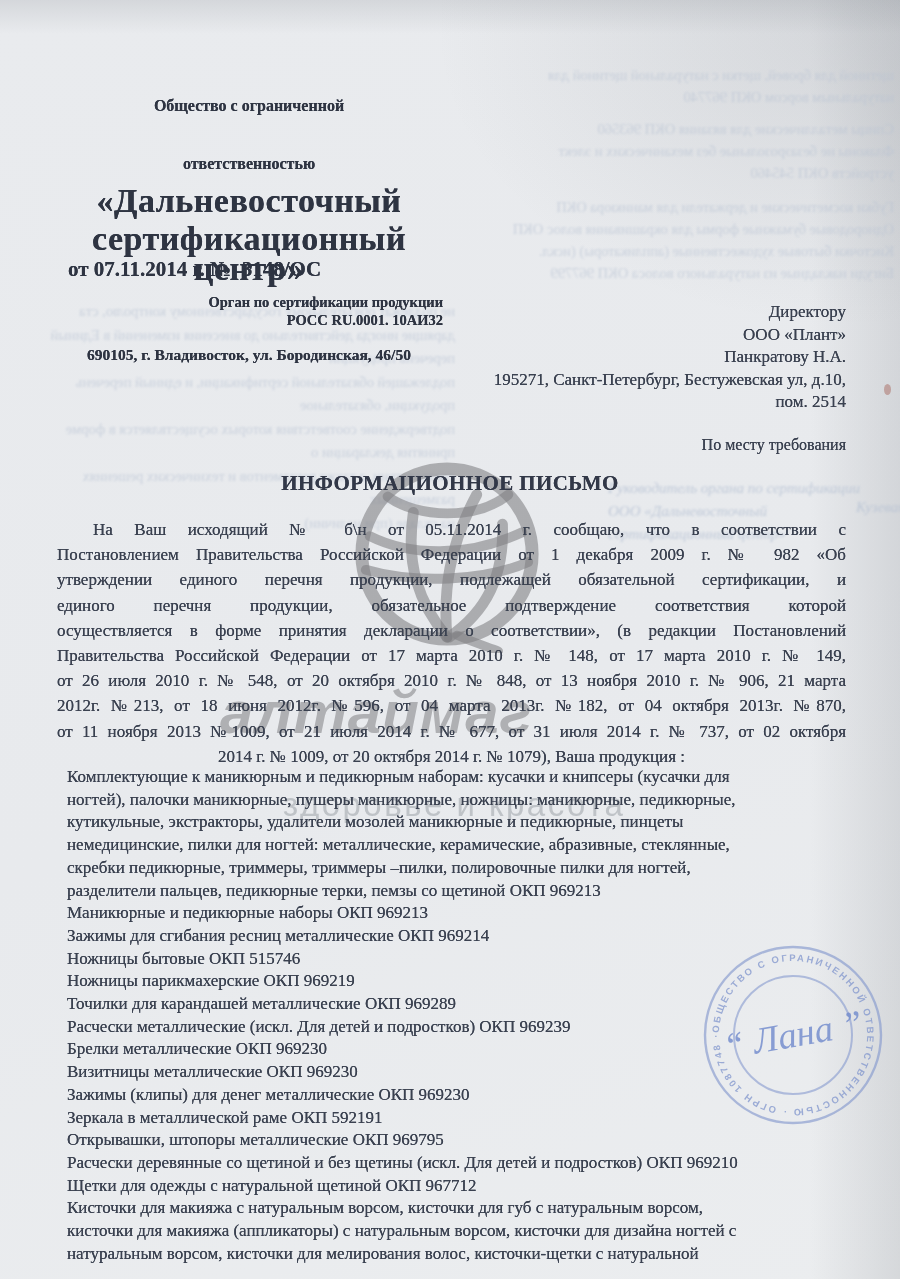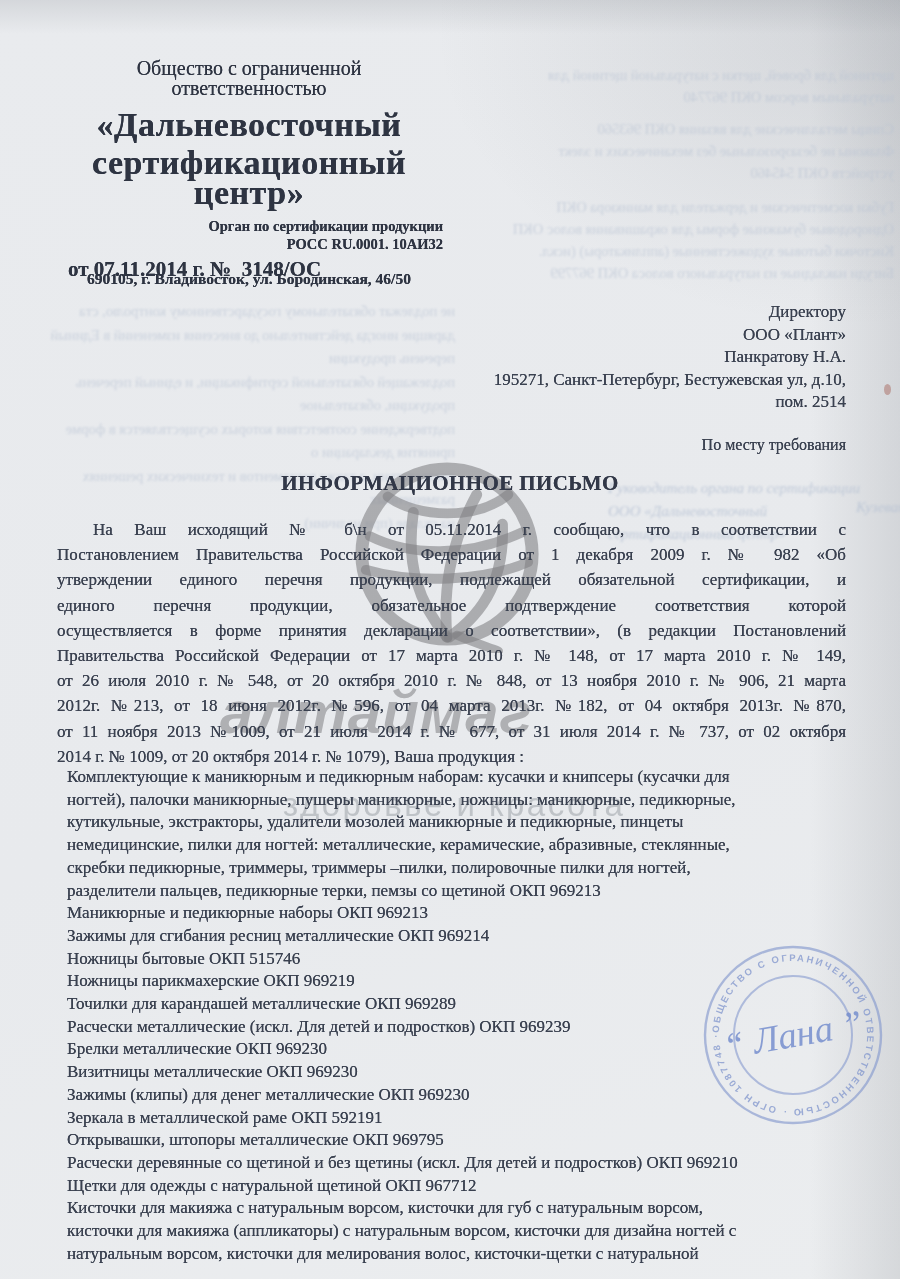--- a/index.html
+++ b/index.html
@@ -11,35 +11,35 @@
       linear-gradient(90deg, rgba(0,0,0,0) 90%, rgba(108,113,120,.17) 100%),
       linear-gradient(160deg,#e9ebee 0%,#e8eaed 55%,#ebedef 100%);
     font-family:"Liberation Serif","DejaVu Serif",serif;
     color:#3a4150;
   }
   .txt{ text-shadow:0 0 .45px currentColor; }
   .abs{ position:absolute; }
 
   
   .letterhead{ left:55px; top:58px; width:388px; text-align:center; color:#2e3442; z-index:3;}
-  .lh-org{ font-size:20px; font-weight:normal; line-height:20px; }
+  .lh-org{ font-size:16px; font-weight:bold; line-height:20px;margin-top:38px; }
   .lh-name{ font-size:34px; font-weight:bold; line-height:30px; margin-top:12px; letter-spacing:.5px;font-family:Liberation Serif, serif;}
   .lh-organ{ font-size:14.5px; font-weight:bold; line-height:18px; margin-top:9px;text-align:right; }
   .lh-addr{ font-size:15.5px; font-weight:bold; margin-top:17px; }
   .ref{ left:68px; top:257px; font-size:21px; font-weight:bold; color:#2e3442; white-space:pre; z-index:3;}
 
   
   .recipient{ right:54px; top:301px; text-align:right; font-size:17px; line-height:22.6px; z-index:3;}
   .delivery{ right:54px; top:436px; font-size:16px; z-index:3;}
 
   
   .title{ left:0; right:0; top:471px; text-align:center; font-size:21px; font-weight:600; letter-spacing:.4px; color:#323848; z-index:3;}
   .para{ left:57px; width:789px; top:517px; font-size:17px; line-height:25.2px; z-index:3;}
   .jline{ text-align:justify; text-align-last:justify; }
-  .jlast{ text-align:left; }
+  .jlast{ text-align:center; }
   .indent1{ padding-left:36px; }
   .products{ left:67px; width:800px; top:766px; font-size:17px; line-height:22.7px; z-index:3;}
 
   
   .wm-ball{ left:348px; top:455px; width:198px; height:198px; z-index:2;}
   .wm-brand{
     left:220px; top:678px; z-index:2;
     font-family:"Liberation Sans","DejaVu Sans",sans-serif;
     font-weight:bold; font-size:60px; letter-spacing:1px;
     color:rgba(128,128,131,.55);

